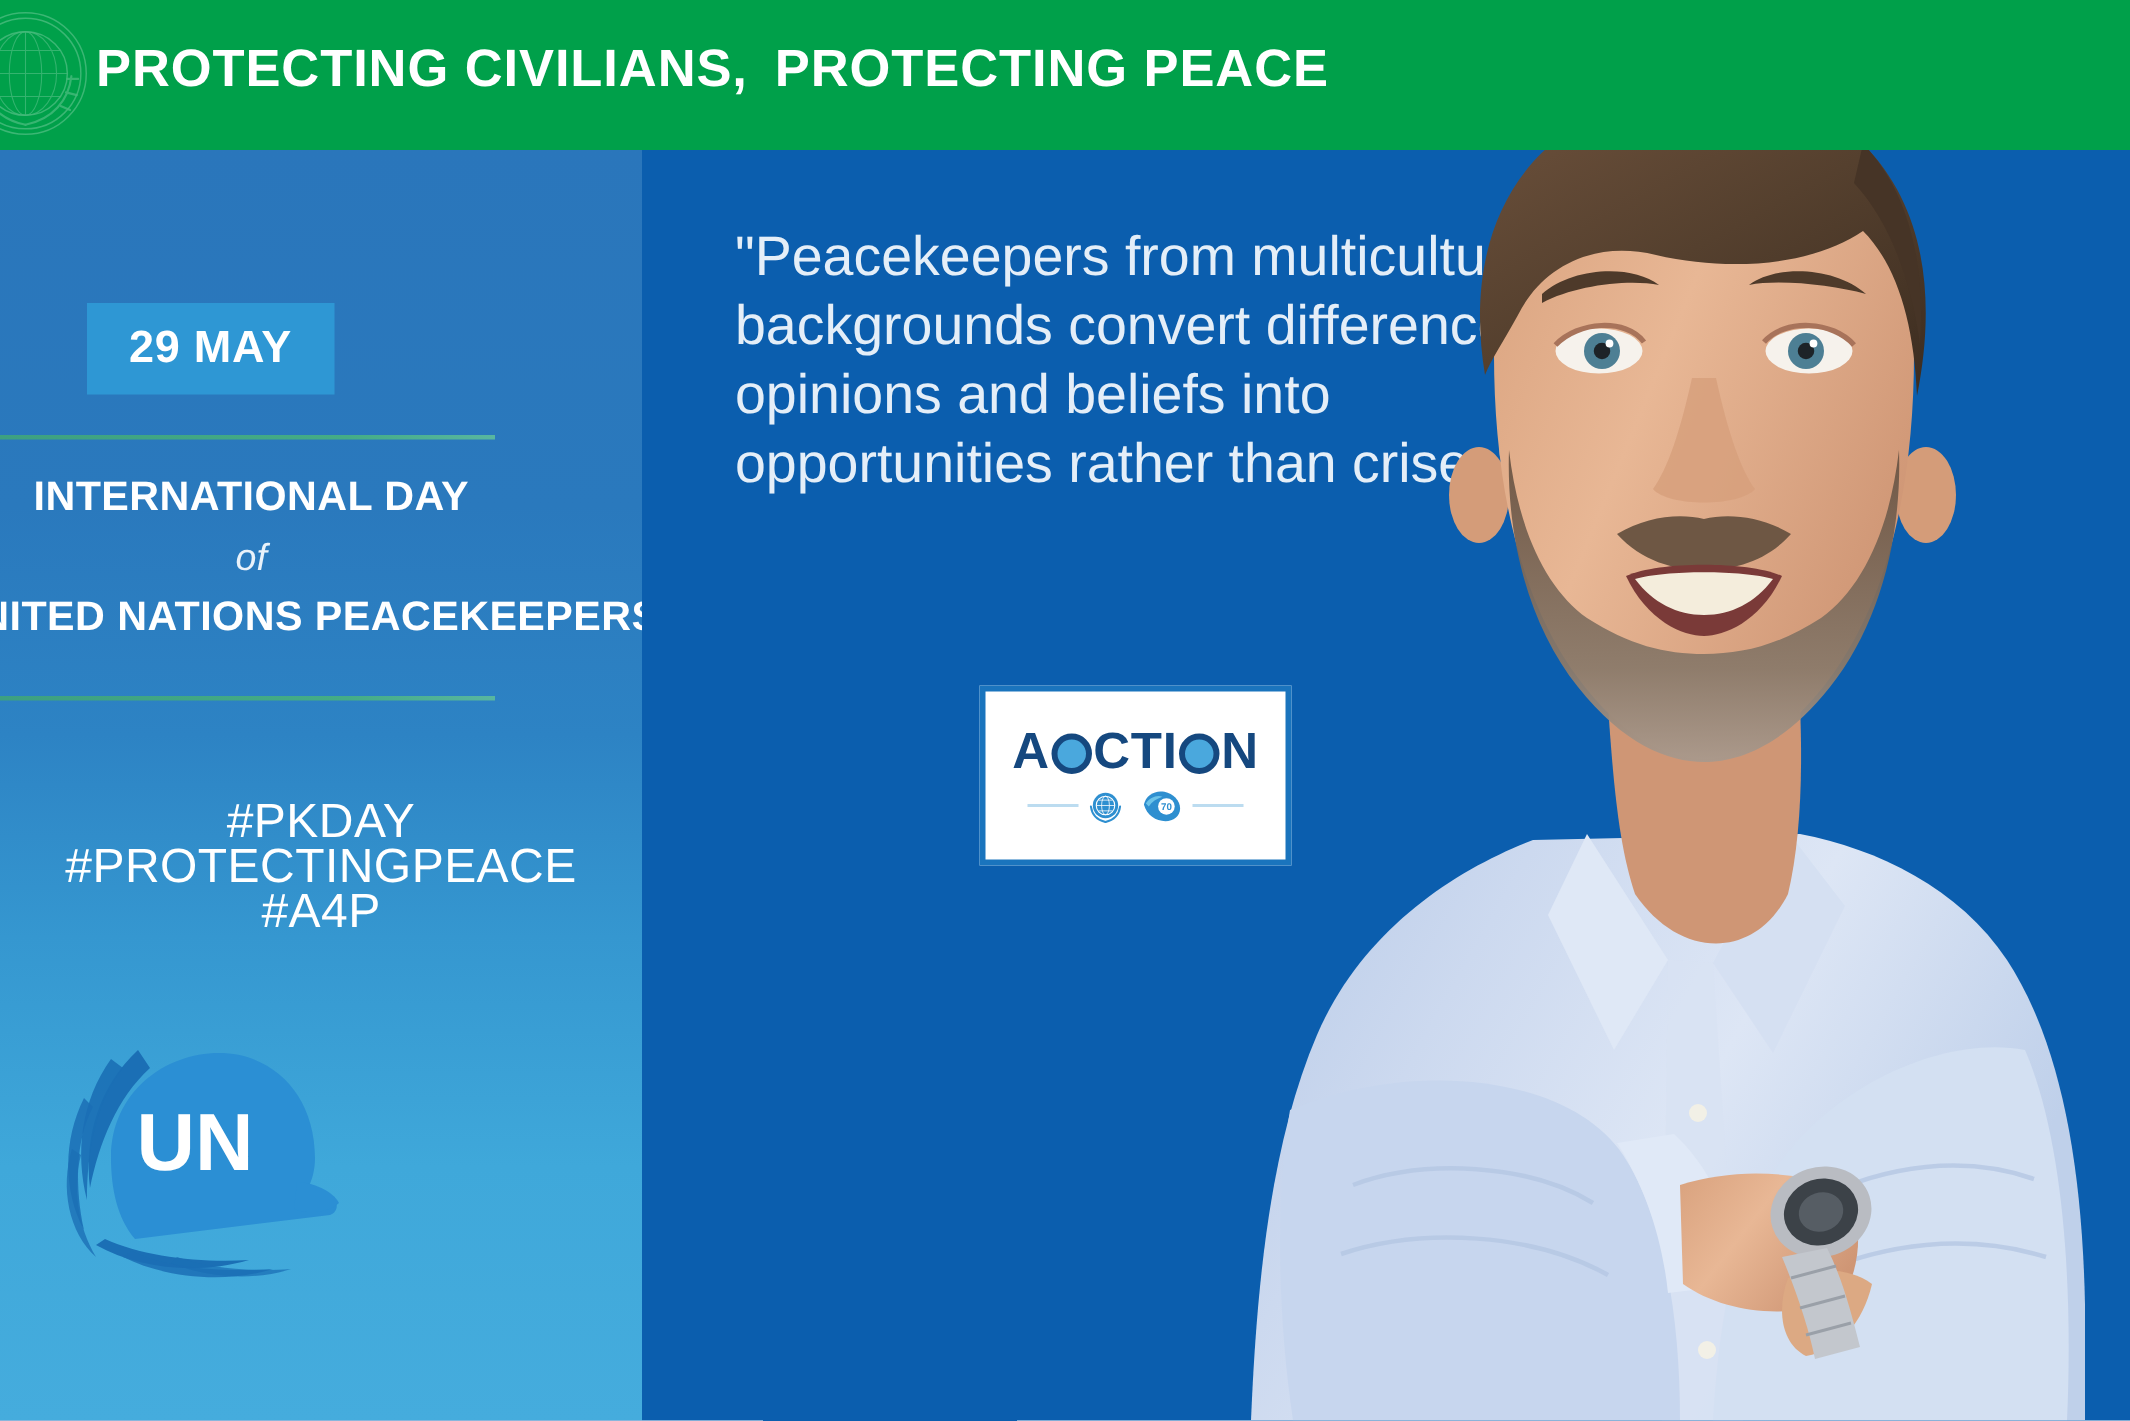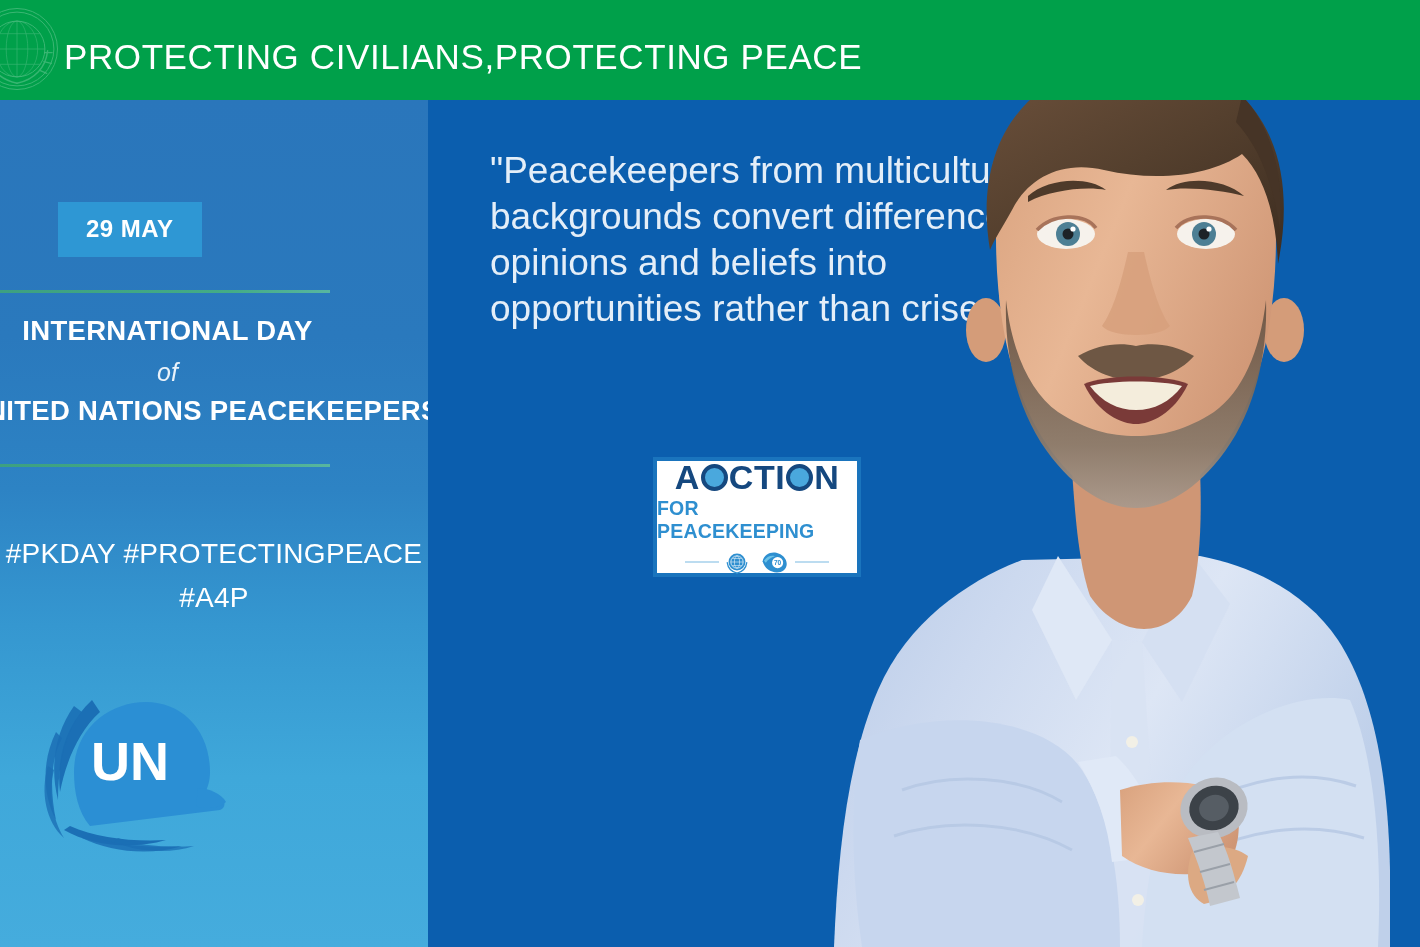--- a/index.html
+++ b/index.html
@@ -30,31 +30,31 @@
     position: absolute;
     left: -28px;
     top: 4px;
     width: 90px;
     height: 90px;
     opacity: 0.55;
   }
   #header-title {
     position: absolute;
     left: 64px;
-    top: 15px;
+    top: 4px;
     height: 84px;
     display: flex;
     align-items: center;
     color: #ffffff;
     font-size: 35px;
-    font-weight: normal;
+    font-weight: bold;
     letter-spacing: 0.6px;
     white-space: nowrap;
   }
-  #header-title .title-part-2 { }
+  #header-title .title-part-2 { margin-left: 18px; }
 
   
   #sidebar {
     position: absolute;
     left: 0;
     top: 100px;
     width: 428px;
     height: 847px;
     background: linear-gradient(180deg,
         #2a76bb 0%,
@@ -66,21 +66,21 @@
     z-index: 20;
     overflow: hidden;
   }
 
   .date-badge {
     position: absolute;
     left: 58px;
     top: 102px;
     background: #2e97d4;
     color: #ffffff;
-    font-size: 24px;
+    font-size: 30px;
     font-weight: bold;
     letter-spacing: 0.5px;
     padding: 13px 28px 14px 28px;
     box-sizing: border-box;
   }
 
   .divider {
     position: absolute;
     left: 0;
     height: 3px;
@@ -121,22 +121,22 @@
     margin-left: -34px;
   }
 
   #hashtags {
     position: absolute;
     left: 0;
     top: 432px;
     width: 428px;
     text-align: center;
     color: #ffffff;
-    font-size: 28px;
-    line-height: 44px;
+    font-size: 32px;
+    line-height: 30px;
     letter-spacing: 0.3px;
   }
 
   #un-logo {
     position: absolute;
     left: 30px;
     top: 580px;
     width: 210px;
     height: 175px;
   }
@@ -289,21 +289,20 @@
 
 
     <div id="a4p-card">
       <div id="a4p-action">
         <span>A</span>
         <span class="oglyph"></span>
         <span>CTI</span>
         <span class="oglyph"></span>
         <span>N</span>
       </div>
-      <div id="a4p-sub">FOR PEACEKEEPING</div>
       <div id="a4p-emblems">
         <span class="rule"></span>
         <svg class="emblem" width="26" height="26" viewBox="0 0 40 40">
           <circle cx="20" cy="20" r="13" fill="#2e8fd0"></circle>
           <circle cx="20" cy="20" r="9.5" fill="none" stroke="#ffffff" stroke-width="1.1"></circle>
           <g stroke="#ffffff" stroke-width="0.8" fill="none">
             <ellipse cx="20" cy="20" rx="4" ry="9.5"></ellipse>
             <line x1="10.5" y1="20" x2="29.5" y2="20"></line>
             <line x1="13" y1="14.5" x2="27" y2="14.5"></line>
             <line x1="13" y1="25.5" x2="27" y2="25.5"></line>

